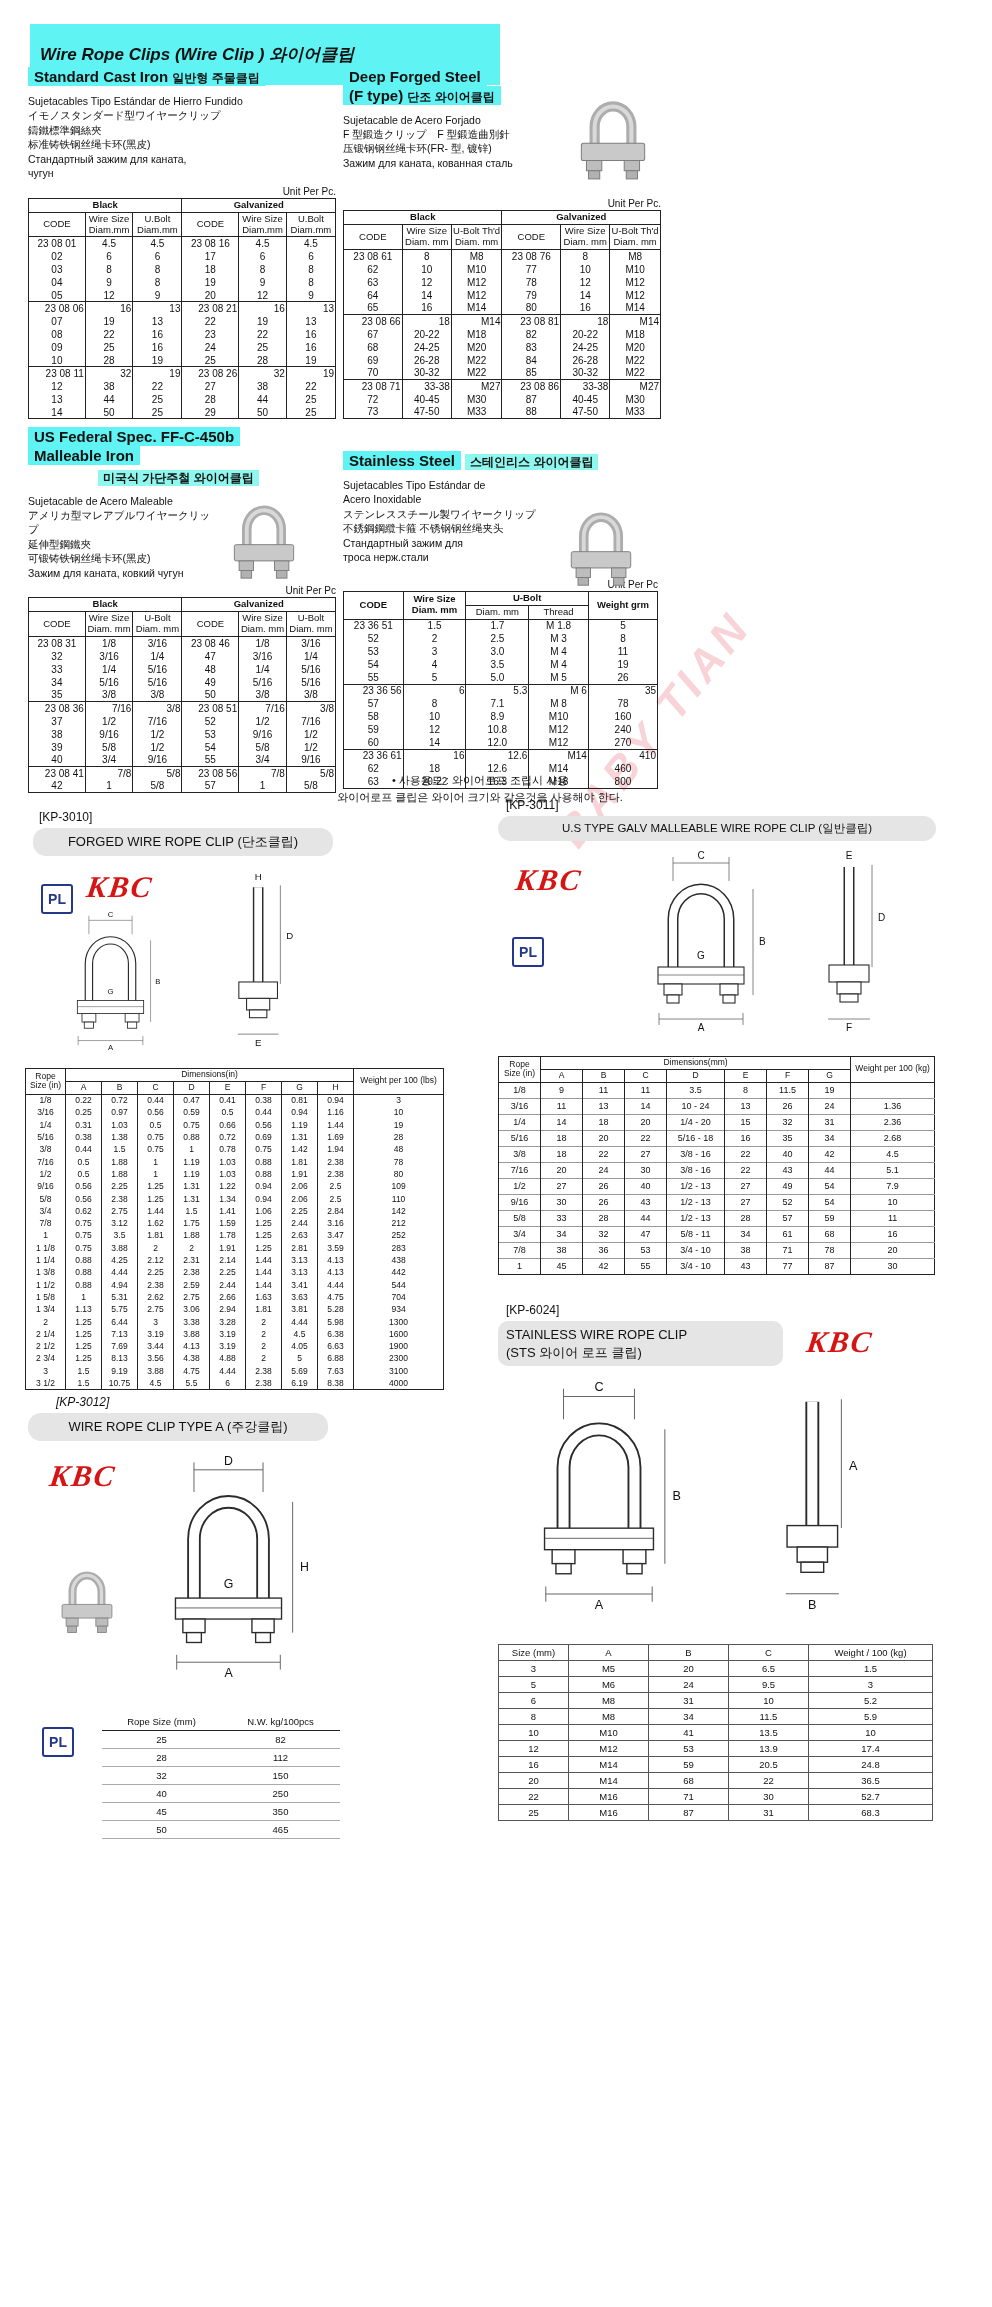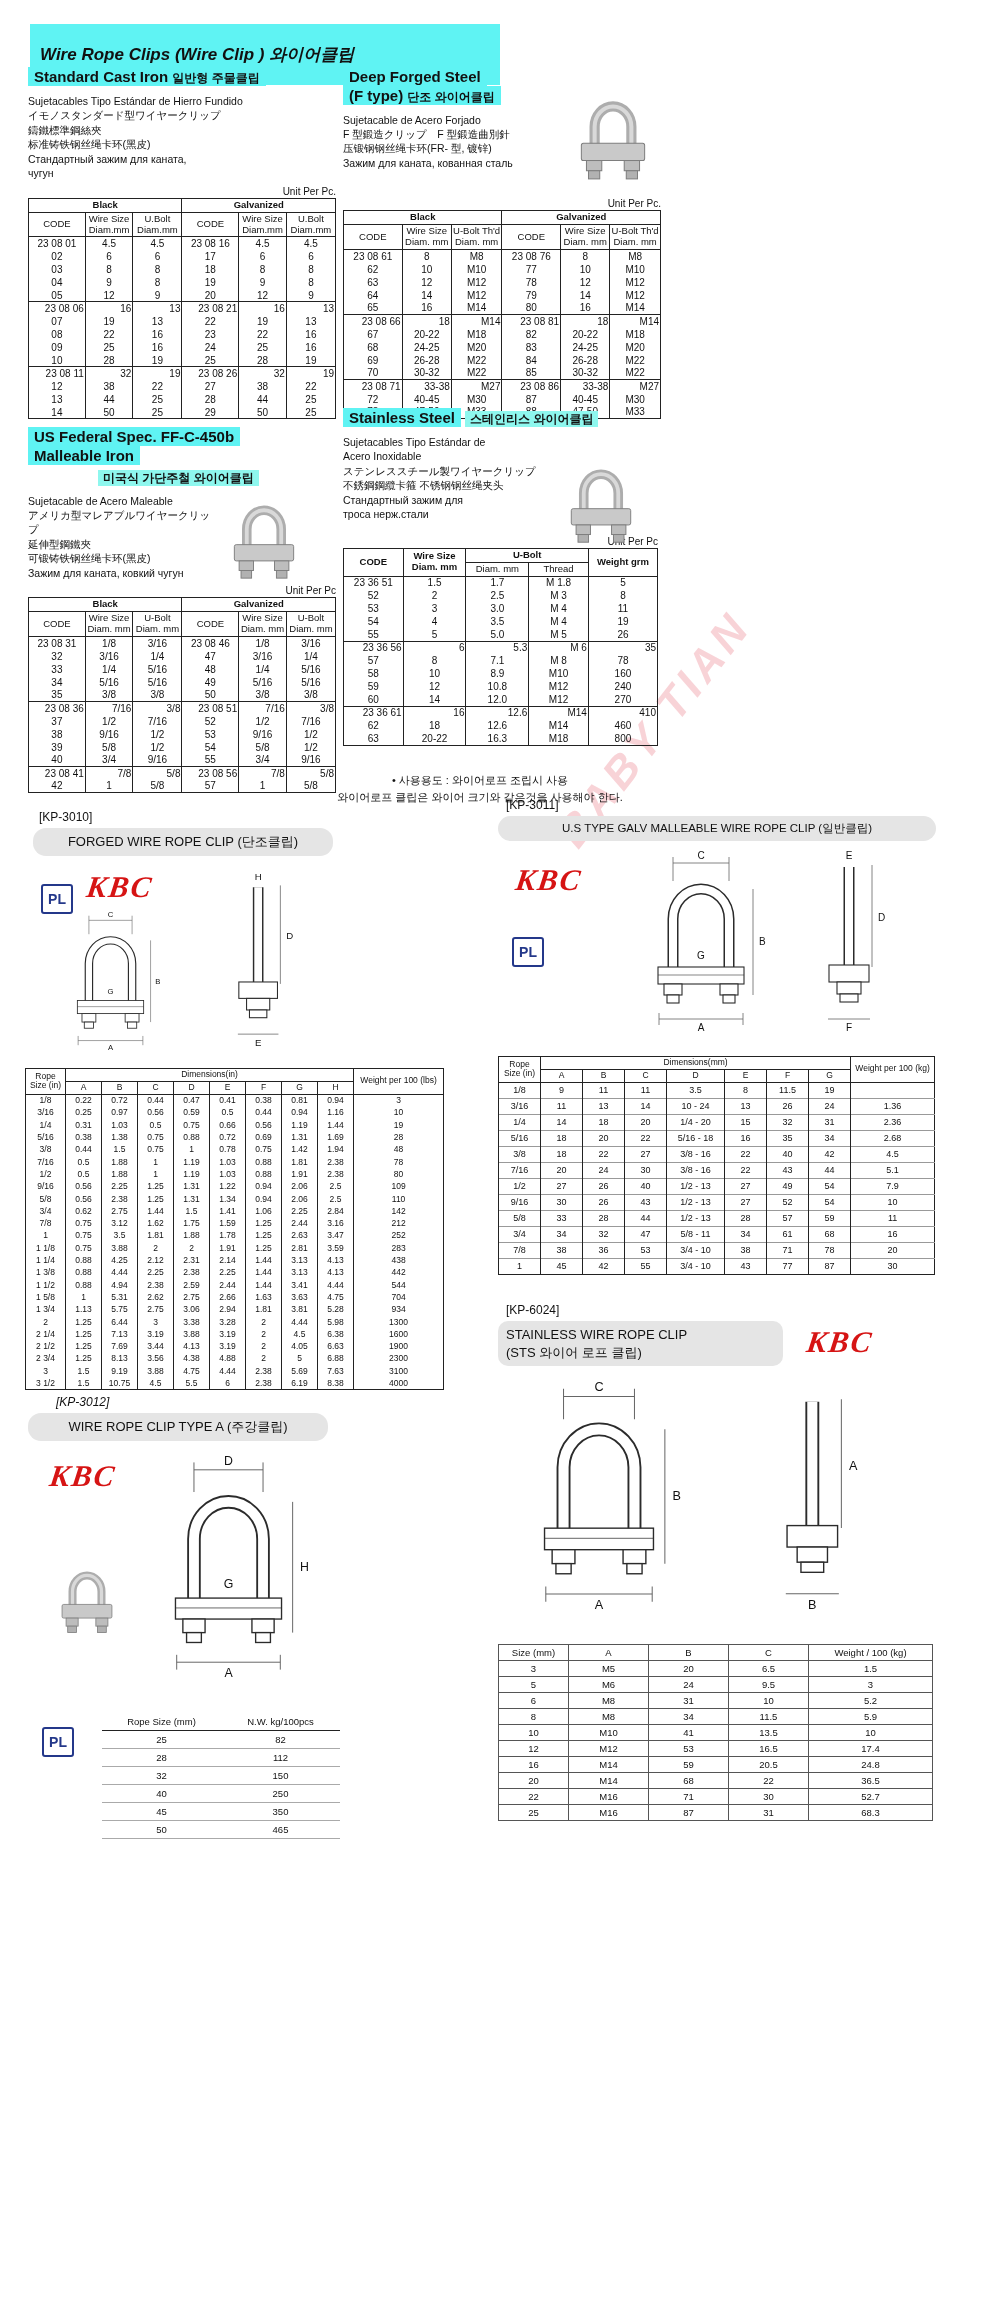--- a/index.html
+++ b/index.html
@@ -519,21 +519,21 @@
             <td>1</td>
             <td>5/8</td>
             <td>57</td>
             <td>1</td>
             <td>5/8</td>
           </tr>
         </tbody>
     </table>
   </section>
 
-  <section class="section" style="left:343px; top:409px; width:315px;">
+  <section class="section" style="left:343px; top:452px; width:315px;">
     <div class="sec-title">
       <span class="hl"><span>Stainless Steel</span></span>
       <span class="hl2 kr">스테인리스 와이어클립</span>
     </div>
     <svg class="abs" style="right:12px; top:46px;" width="90" height="92" viewBox="0 0 92 96">
       <path d="M28 60 V40 A18 20 0 0 1 64 40 V60" fill="none" stroke="#adadad" stroke-width="10"></path>
       <path d="M28 60 V40 A18 20 0 0 1 64 40 V60" fill="none" stroke="#d9d9d9" stroke-width="4"></path>
       <rect x="15" y="56" width="62" height="17" rx="2" fill="#c9c9c9" stroke="#7e7e7e"></rect>
       <rect x="20" y="73" width="15" height="10" fill="#bdbdbd" stroke="#7e7e7e"></rect>
       <rect x="57" y="73" width="15" height="10" fill="#bdbdbd" stroke="#7e7e7e"></rect>
@@ -1342,21 +1342,21 @@
             <td>10</td>
             <td>M10</td>
             <td>41</td>
             <td>13.5</td>
             <td>10</td>
           </tr>
           <tr>
             <td>12</td>
             <td>M12</td>
             <td>53</td>
-            <td>16.5</td>
+            <td>13.9</td>
             <td>17.4</td>
           </tr>
           <tr>
             <td>16</td>
             <td>M14</td>
             <td>59</td>
             <td>20.5</td>
             <td>24.8</td>
           </tr>
           <tr>

